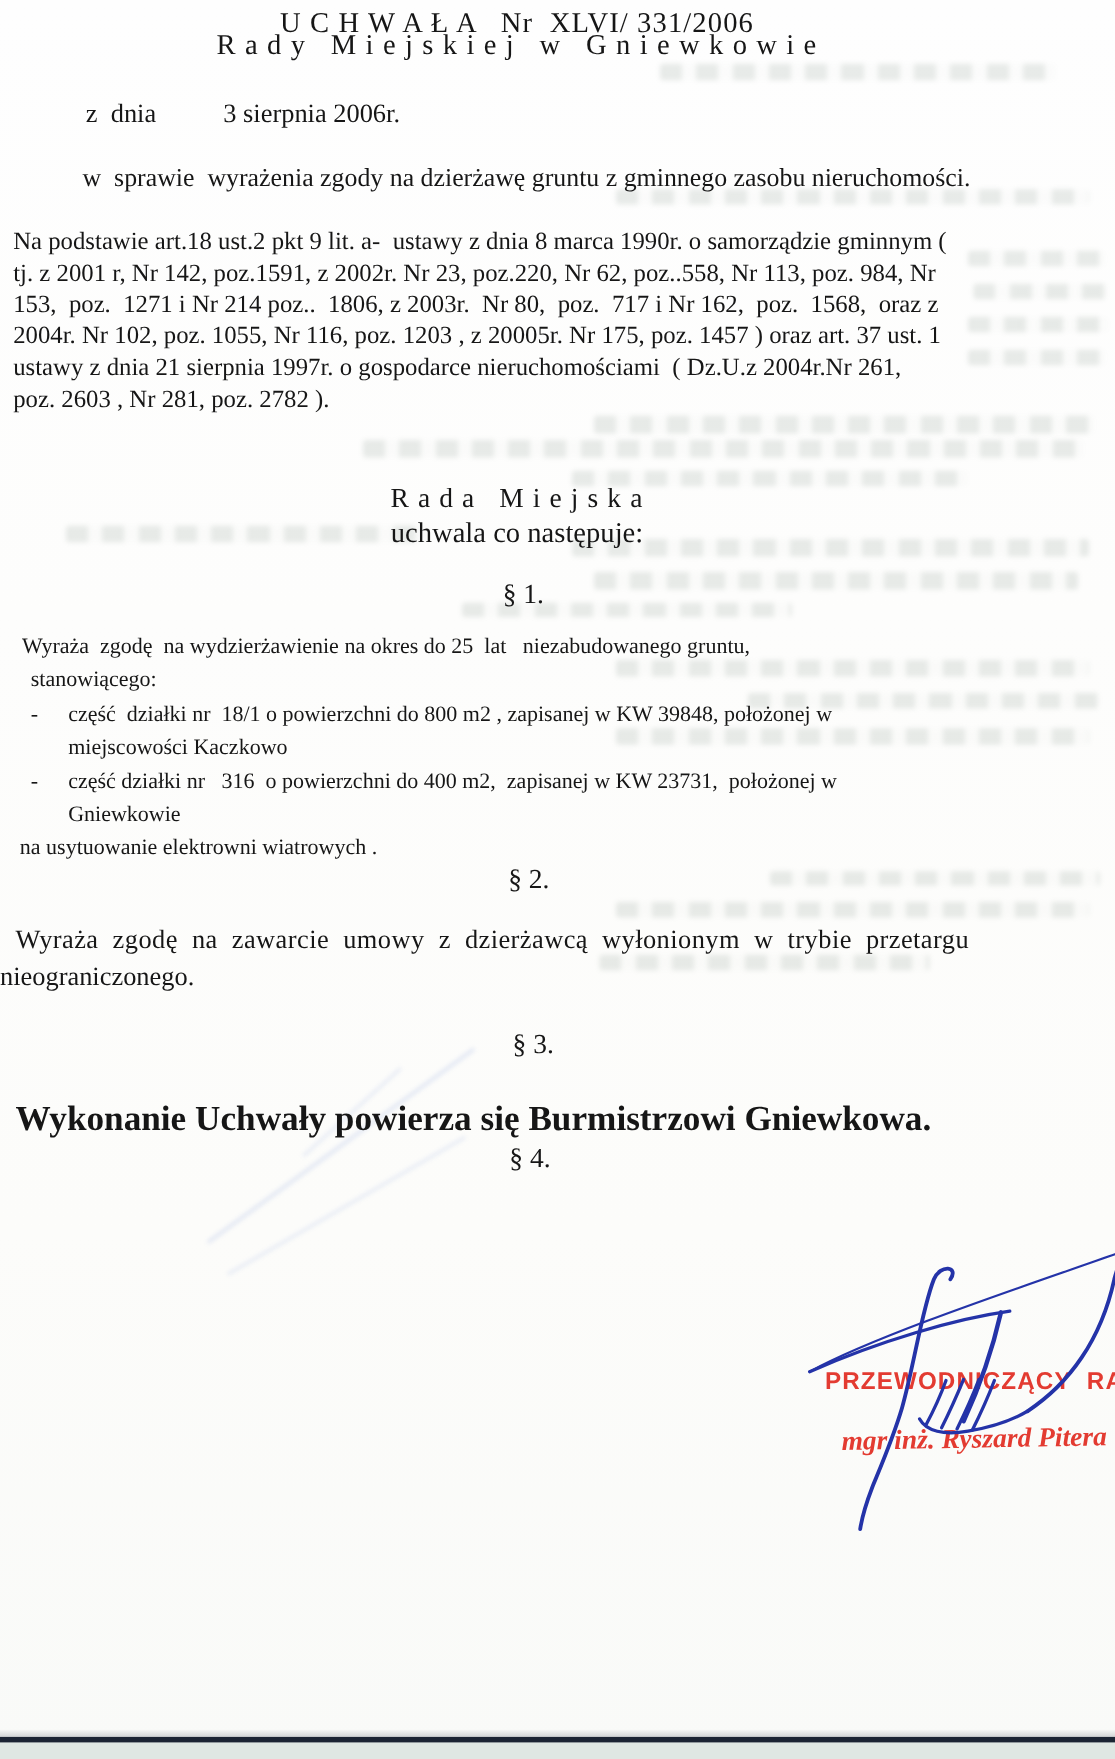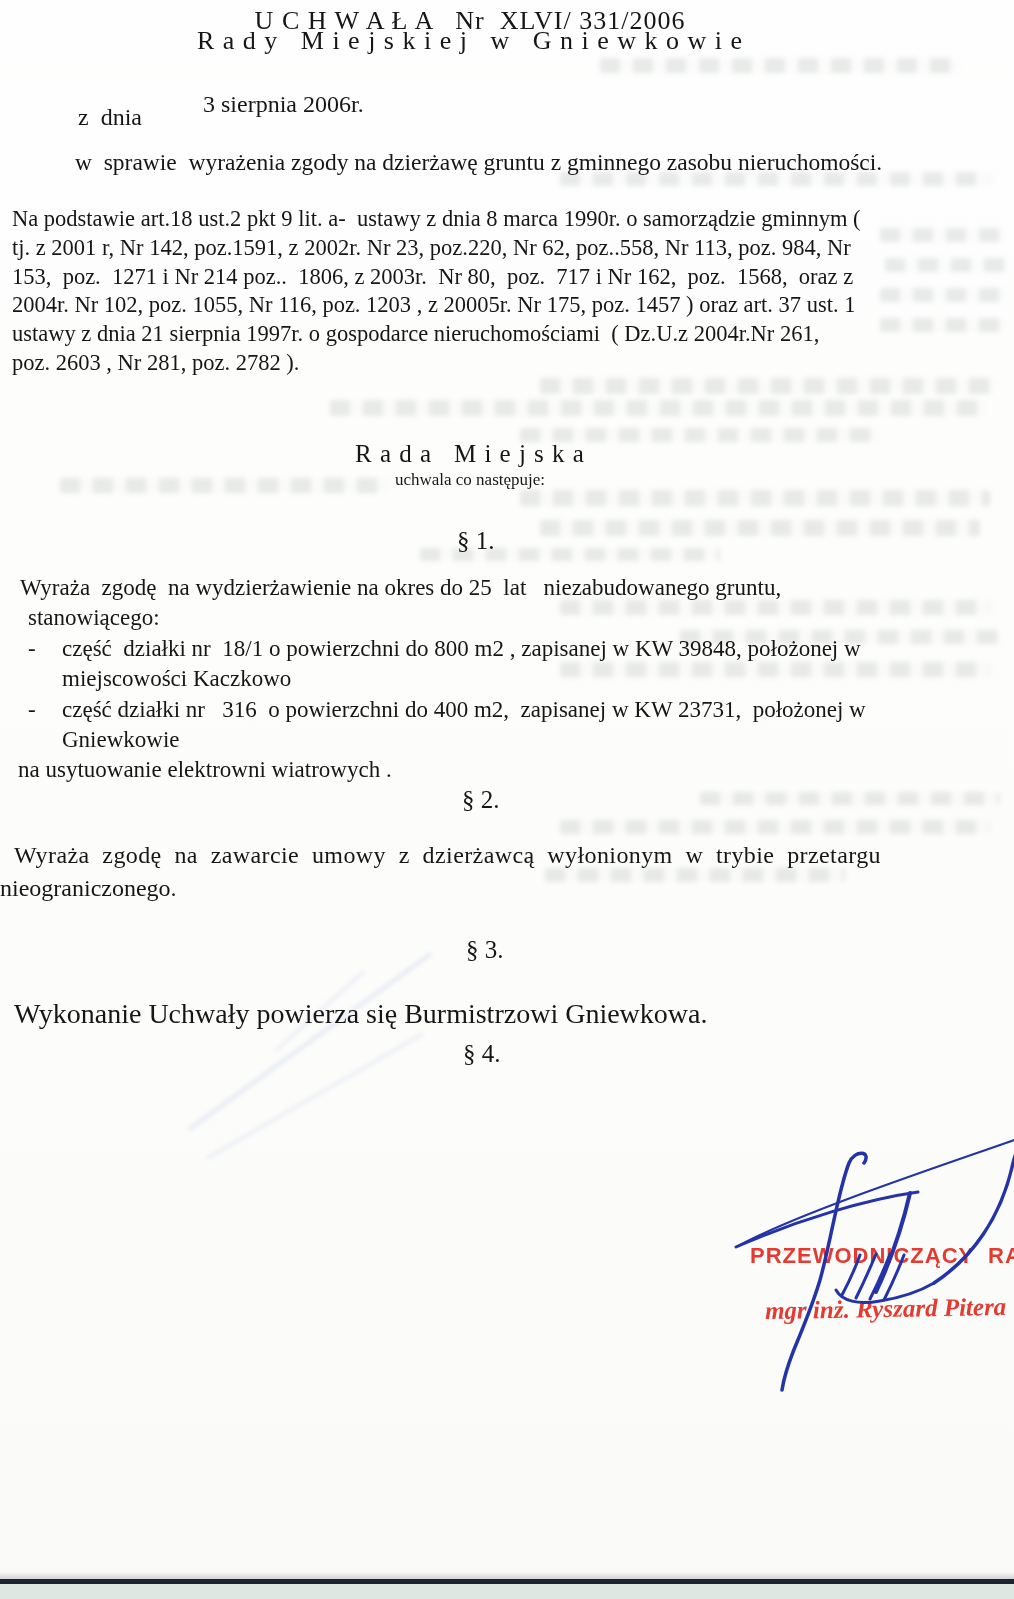--- a/index.html
+++ b/index.html
@@ -10,41 +10,41 @@
     background:linear-gradient(180deg,#fefefe 0%,#fcfcfa 70%,#f9faf8 100%);
     overflow:hidden;
     font-family:"Liberation Serif","DejaVu Serif",serif;
     color:#161616;
   }
   .abs{position:absolute;}
   
   .title-line{left:0;width:940px;text-align:center;font-size:26px;letter-spacing:1px;white-space:pre;}
   .t1{top:6px;}
   .t2{top:26px;}
-  .date-label{left:78px;top:104px;font-size:24px;white-space:pre;}
+  .date-label{left:78px;top:91px;font-size:24px;white-space:pre;}
   .date-value{left:203px;top:91px;font-size:24px;white-space:pre;}
   .subject{left:75px;top:149px;font-size:23.5px;white-space:pre;}
   
   .legal{left:12px;top:205px;width:990px;font-size:22.5px;line-height:28.8px;}
   .legal .line{white-space:pre;}
   
   .council{left:0;width:940px;text-align:center;white-space:pre;}
   .c1{top:440px;font-size:25px;letter-spacing:1px;}
-  .c2{top:470px;font-size:17px;}
+  .c2{top:470px;font-size:26px;}
   .par-marker{font-size:25px;white-space:pre;}
   
-  .s1body{left:0;top:573px;width:802px;font-size:23px;line-height:30.4px;}
+  .s1body{left:0;top:573px;width:802px;font-size:20px;line-height:30.4px;}
   .s1body .line{white-space:pre;position:relative;}
   .dash{position:absolute;left:28px;top:0;}
   
   .s2body{left:0;top:839px;width:1014px;font-size:24px;line-height:32.8px;}
   .s2body .line{white-space:pre;}
   .s2l1{padding-left:14px;letter-spacing:0.4px;}
   .s2l2{}
-  .s3text{left:14px;top:998px;font-size:28px;white-space:pre;}
+  .s3text{left:14px;top:998px;font-size:32px;white-space:pre;font-weight:bold;}
   .s4text{left:14px;top:1100px;font-size:23.5px;white-space:pre;}
   
   .stamp1{
     left:750px;top:1243px;
     font-family:"Liberation Sans","DejaVu Sans",sans-serif;
     font-weight:bold;font-size:22px;letter-spacing:1px;white-space:pre;
     color:#e33b31;
   }
   .stamp2{
     left:765px;top:1295px;

